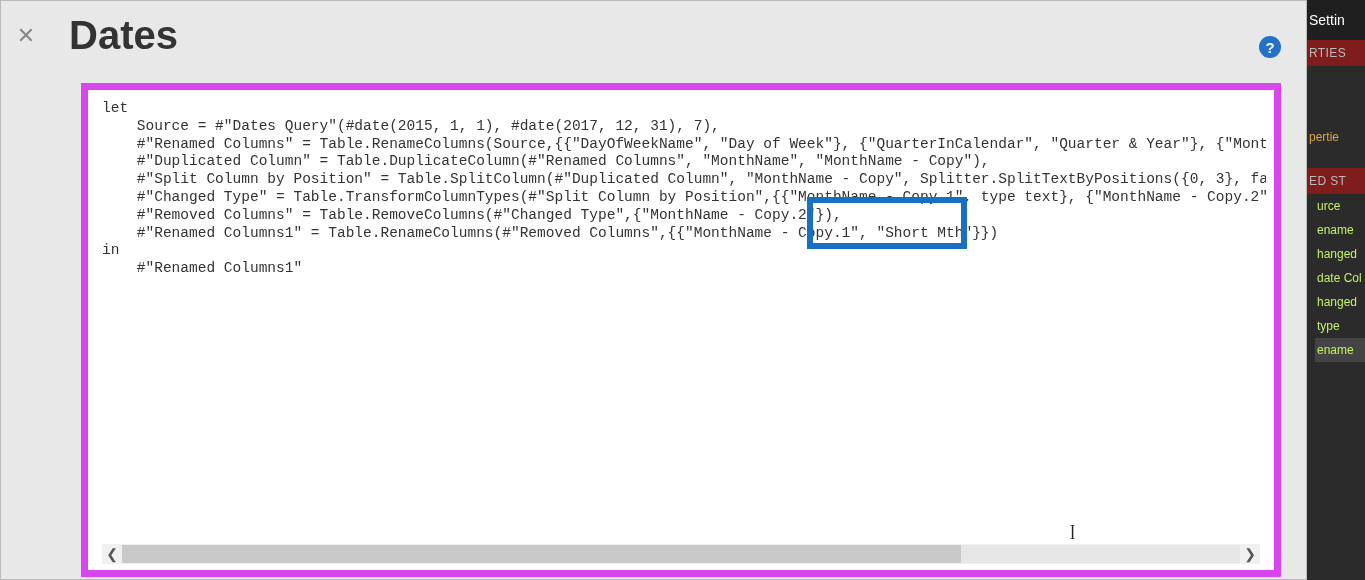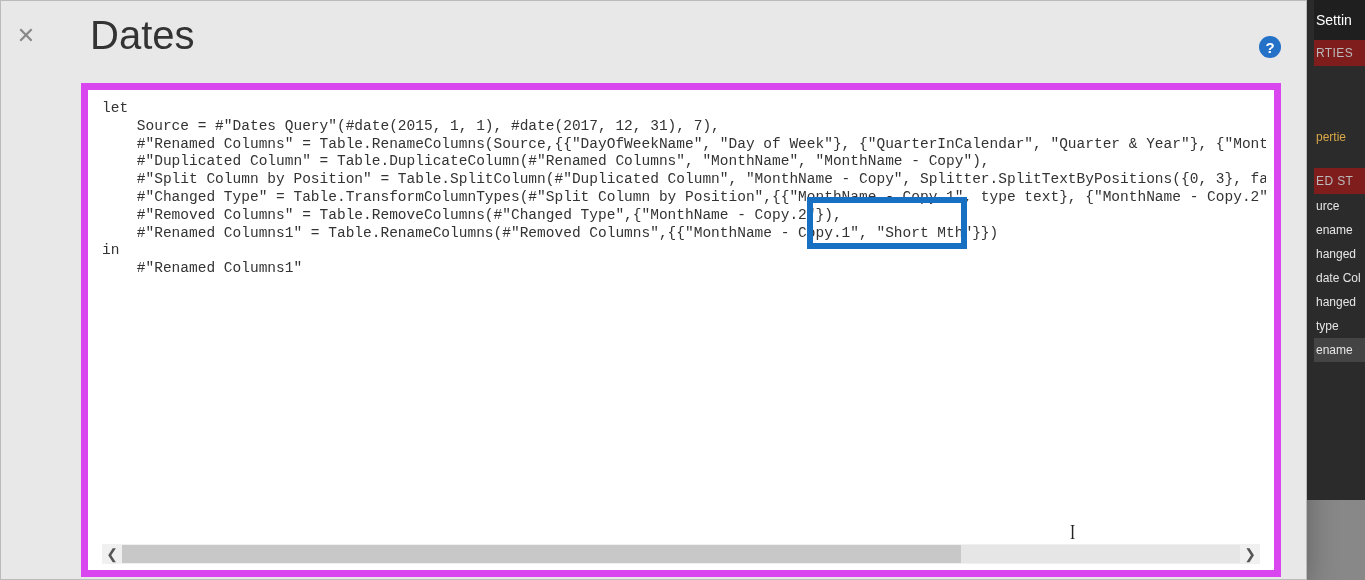--- a/index.html
+++ b/index.html
@@ -78,24 +78,24 @@
   height: 26px;
   display: flex;
   align-items: center;
   justify-content: center;
   font-size: 22px;
   color: #888;
   cursor: pointer;
 }
 .modal .title {
   position: absolute;
-  left: 89px;
+  left: 68px;
   top: 12px;
   font-size: 40px;
-  font-weight: 400;
+  font-weight: 700;
   color: #333;
 }
 .modal .help-icon {
   position: absolute;
   right: 25px;
   top: 35px;
   width: 22px;
   height: 22px;
   border-radius: 50%;
   background: #2472c8;
@@ -173,27 +173,26 @@
 }
 .hscroll .track { flex: 1; height: 18px; background: #e6e6e6; position: relative; }
 .hscroll .thumb { position: absolute; left: 0; top: 0; height: 18px; width: 75%; background: #c8c8c8; }
 
 
 .right-panels {
   position: absolute;
   right: 0;
   top: 0;
   width: 58px;
-  height: 500px;
+  height: 580px;
   background: #2b2b2b;
   color: #ddd;
   font-size: 14px;
   z-index: 30;
   overflow: hidden;
-  padding-left: 7px;
 }
 .right-panels .hdr-set {
   height: 40px;
   display: flex;
   align-items: center;
   padding-left: 2px;
   color: #fff;
   background: #1f1f1f;
 }
 .right-panels .section-hdr {
@@ -205,22 +204,23 @@
 }
 .right-panels .link {
   color: #d8a848;
   font-size: 12px;
   padding: 4px 2px;
   cursor: pointer;
 }
 .right-panels .step {
   font-size: 12px;
   padding: 5px 2px;
-  color: #e5e5e5;
+  color: #bef264;
   white-space: nowrap;
+  margin-left: 8px;
 }
 .right-panels .step.sel { background: #444; }
 </style>
 </head>
 <body>
 
 <div class="modal">
   <div class="close-btn">✕</div>
   <div class="title">Dates</div>
   <div class="help-icon">?</div>

